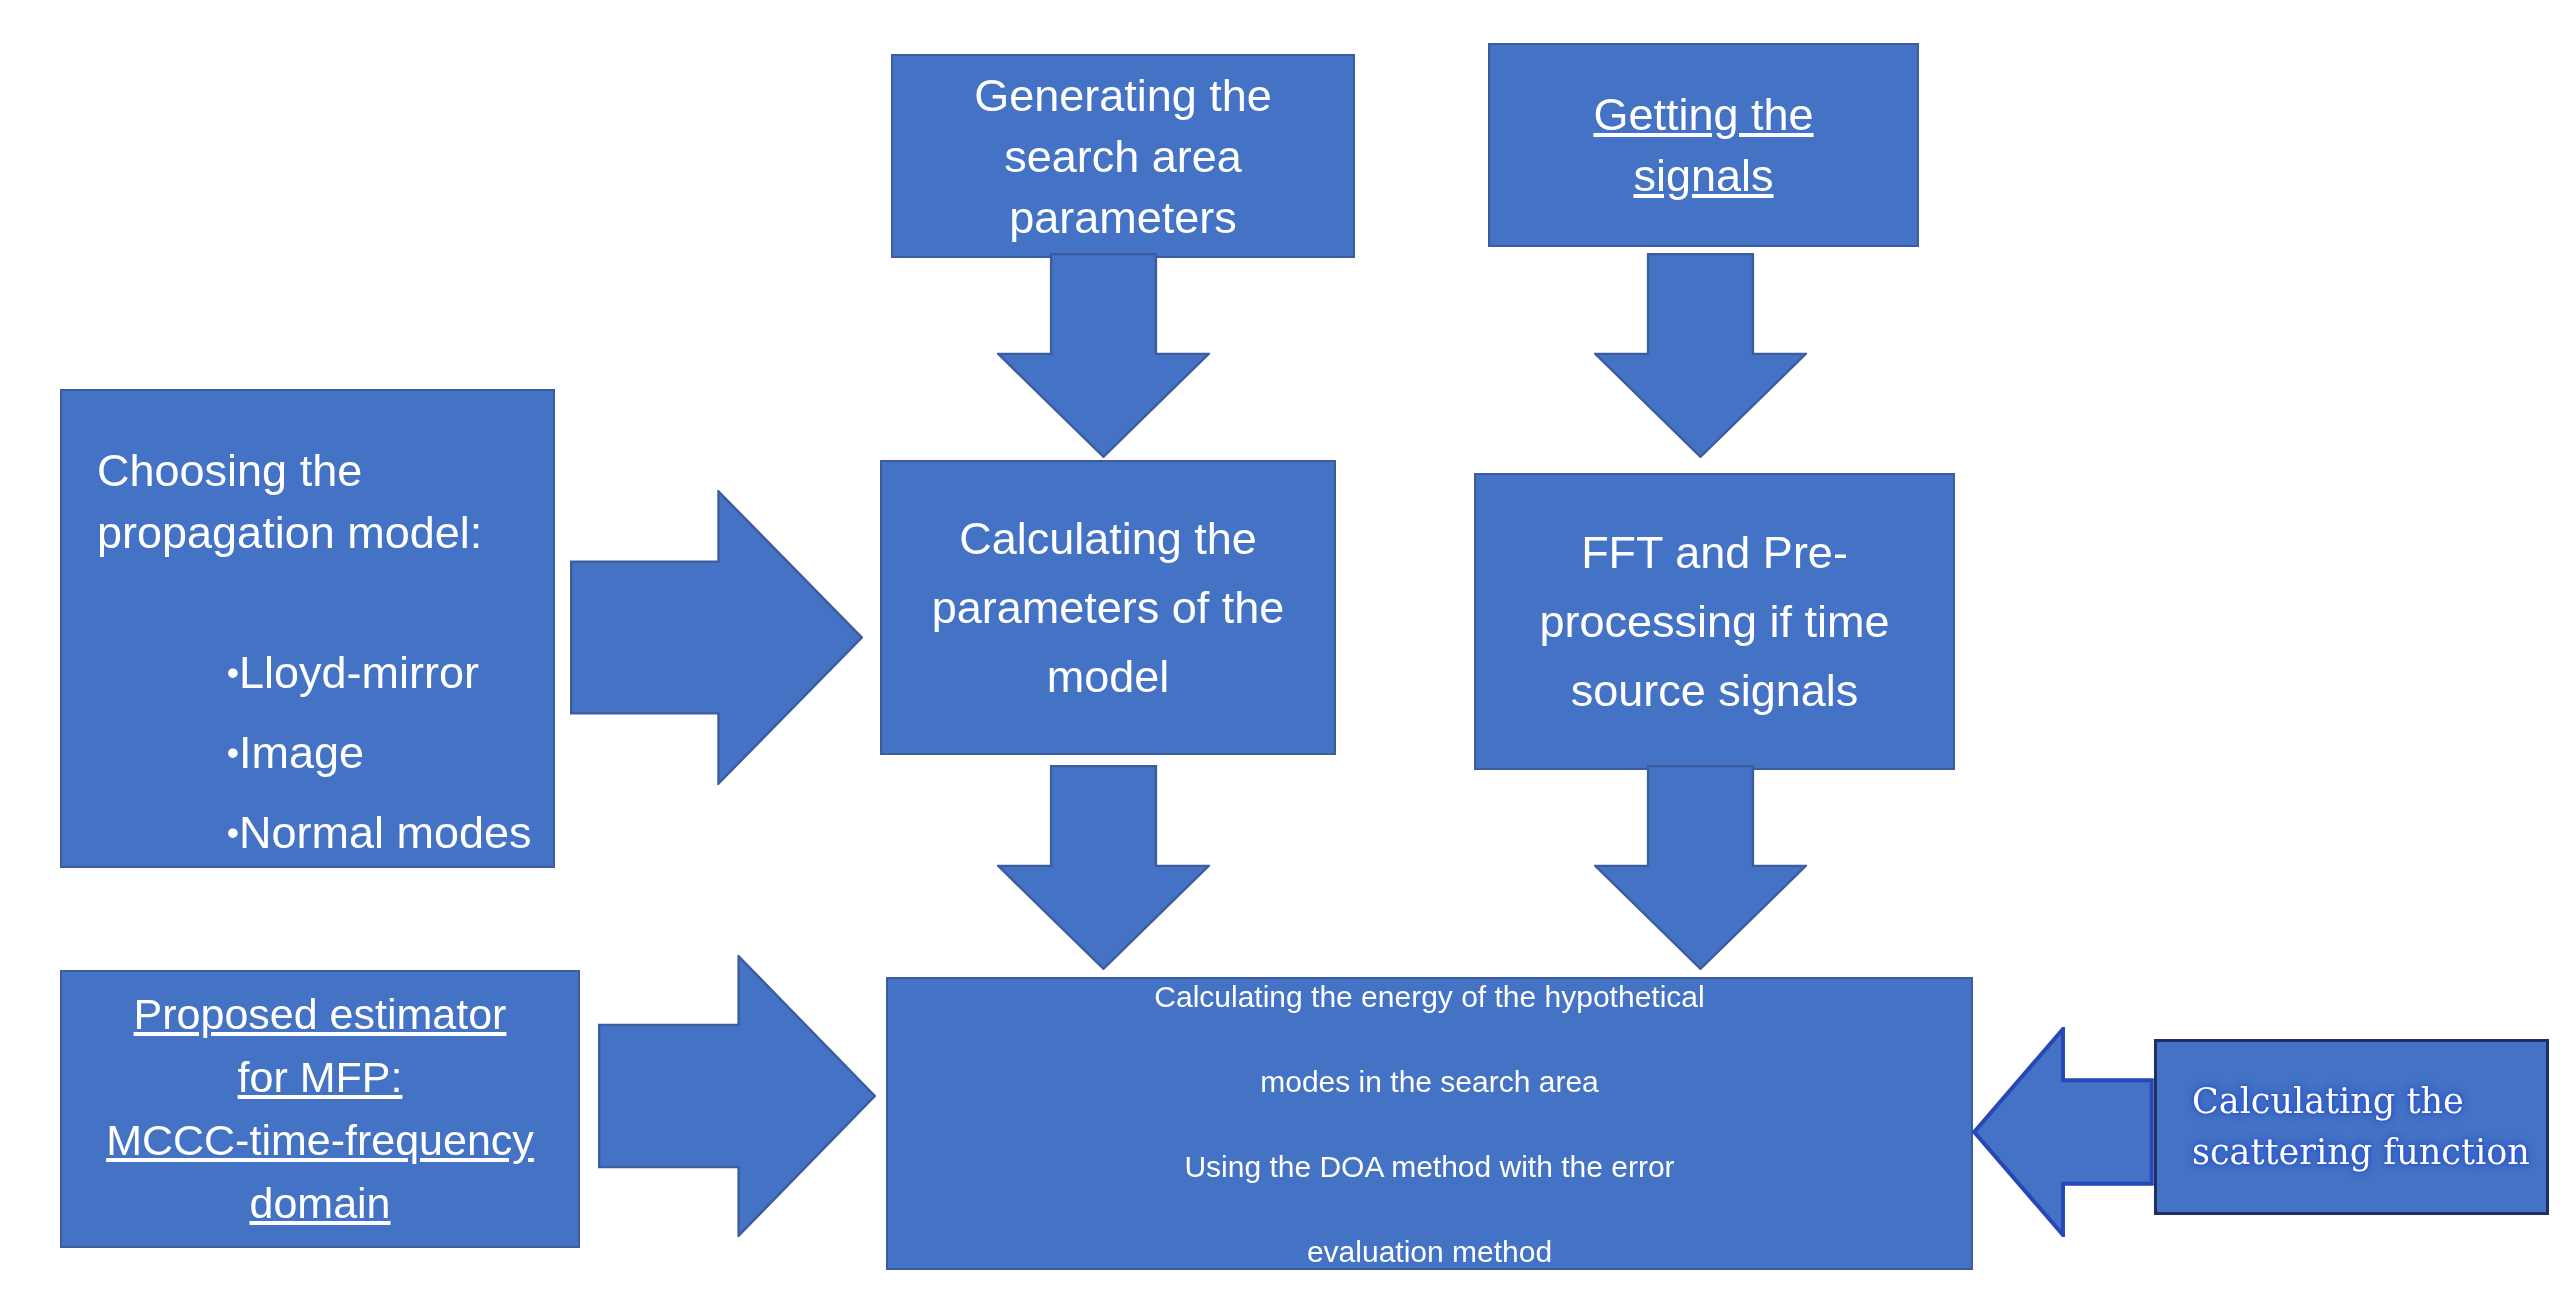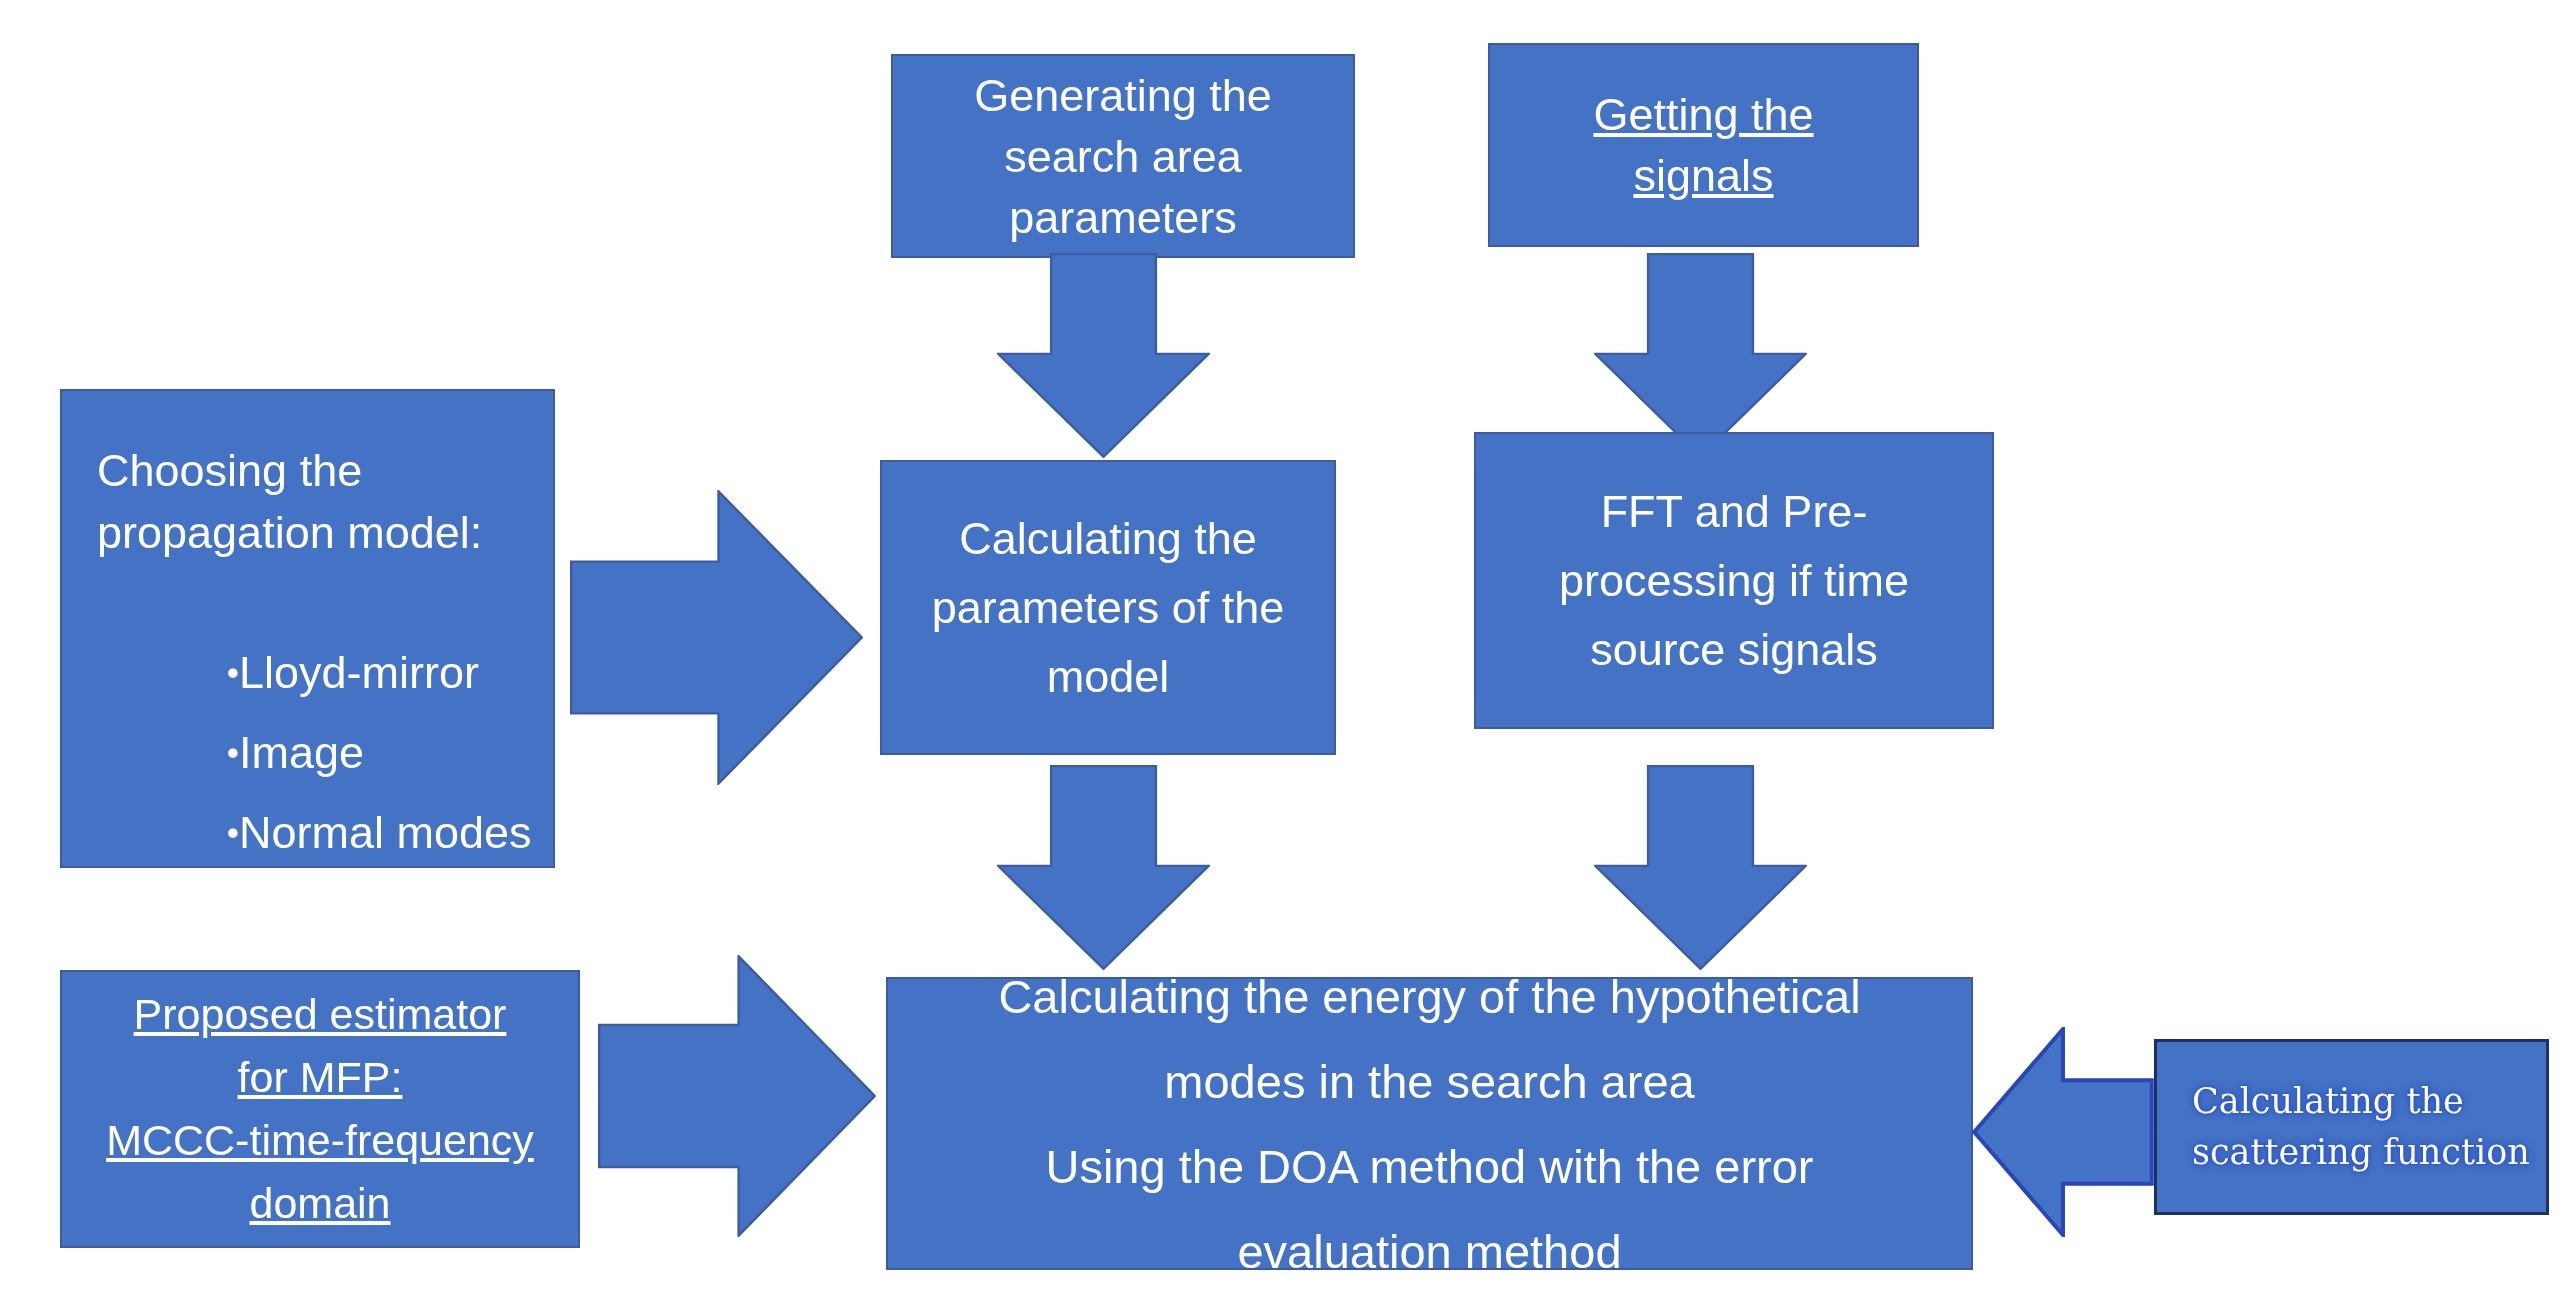--- a/index.html
+++ b/index.html
@@ -35,24 +35,24 @@
   .box-choosing{
     left:60px;top:389px;width:495px;height:479px;
     font-size:45px;line-height:62px;
     align-items:flex-start;justify-content:flex-start;
     text-align:right;padding:49px 16px 0 35px;
   }
   .box-choosing .bullet-list{margin-top:69px;list-style:none;}
   .box-choosing .bullet-item{display:flex;line-height:80px;}
   .box-choosing .bullet-dot{width:142px;flex:0 0 142px;font-size:35px;}
   .box-calc-params{left:880px;top:460px;width:456px;height:295px;font-size:45px;line-height:69px;}
-  .box-fft{left:1474px;top:432px;width:520px;height:297px;font-size:45px;line-height:69px;}
+  .box-fft{left:1474px;top:473px;width:481px;height:297px;font-size:45px;line-height:69px;}
   
   .box-proposed{left:60px;top:970px;width:520px;height:278px;font-size:43px;line-height:63px;text-decoration:underline;}
-  .box-energy{left:886px;top:977px;width:1087px;height:293px;font-size:47px;line-height:69px;gap:16px;}
+  .box-energy{left:886px;top:977px;width:1087px;height:293px;font-size:30px;line-height:69px;gap:16px;}
   .box-scattering{
     left:2154px;top:1039px;width:395px;height:176px;
     font-family:"DejaVu Serif",serif;
     font-size:35px;line-height:51px;
     border:3.2px solid var(--dark-border);
     align-items:flex-start;text-align:left;padding-left:35px;
     text-shadow:0 0 8px rgba(32,72,206,.95),0 0 3.2px rgba(32,72,206,.9);
   }
   .arrow{position:absolute;display:block;}
   .arrow polygon{

